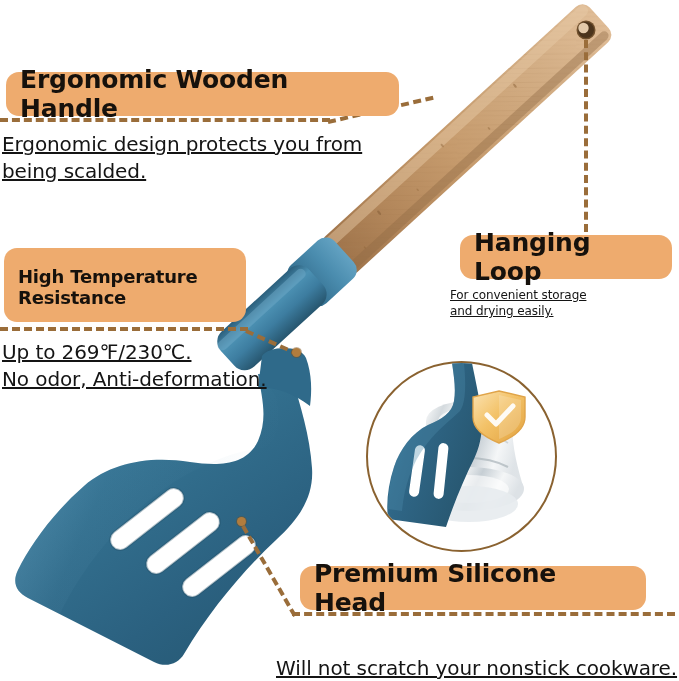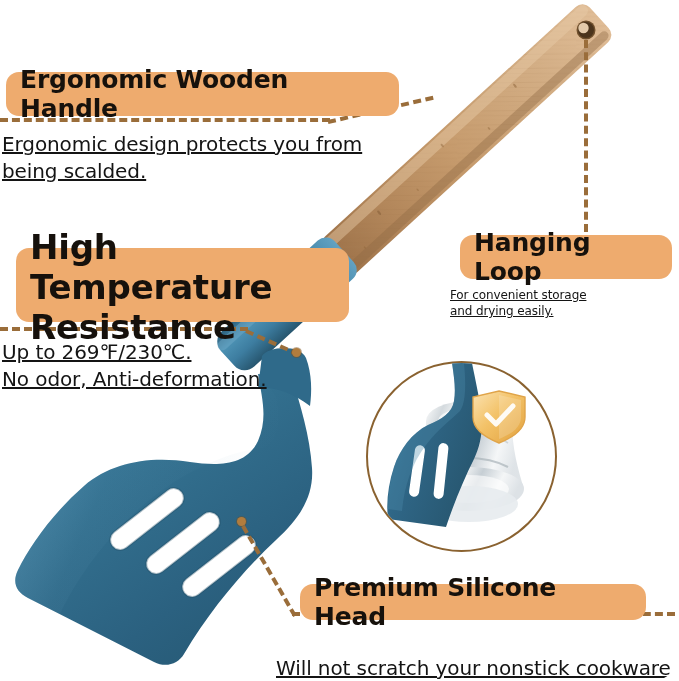--- a/index.html
+++ b/index.html
@@ -10,21 +10,20 @@
   }
   body {
     font-family: "DejaVu Sans", "Liberation Sans", sans-serif;
   }
   #stage {
     position: relative;
     width: 679px;
     height: 681px;
     background: #ffffff;
     overflow: hidden;
-    border-radius: 27px;
   }
 
   
   .badge {
     position: absolute;
     background: #eeab6e;
     border-radius: 13px;
     color: #16110c;
     font-weight: bold;
     font-family: "DejaVu Sans", "Liberation Sans", sans-serif;
@@ -283,32 +282,32 @@
   <div class="dot" style="left:237px; top:517px;"></div>
   <div class="dash-line" style="left:243px; top:524px; width:104px; transform: rotate(60deg);"></div>
   <div class="dash-h" style="left:292px; top:612px; width:383px;"></div>
 
   <div class="badge" style="left:6px; top:72px; width:393px; height:44px; padding:0 14px; font-size:25px;">
     <span class="badge-text">Ergonomic Wooden Handle</span>
   </div>
   <div class="desc" style="left:2px; top:131px; width:400px; font-size:20px;">Ergonomic design protects you from
 being scalded.</div>
 
-  <div class="badge" style="left:16px; top:248px; width:333px; height:74px; padding:4px 14px 0; font-size:34px; line-height:1.18;">
+  <div class="badge" style="left:4px; top:248px; width:242px; height:74px; padding:4px 14px 0; font-size:18px; line-height:1.18;">
     <span class="badge-text">High Temperature
 Resistance</span>
   </div>
   <div class="desc" style="left:2px; top:339px; width:320px; font-size:20px;">Up to 269℉/230℃.
 No odor, Anti-deformation.</div>
 
   <div class="badge" style="left:460px; top:235px; width:212px; height:44px; padding:0 14px; font-size:25px;">
     <span class="badge-text">Hanging Loop</span>
   </div>
   <div class="desc" style="left:450px; top:288px; width:229px; font-size:12px;">For convenient storage
 and drying easily.</div>
 
-  <div class="badge" style="left:300px; top:584px; width:346px; height:36px; padding:8px 14px; font-size:25px;">
+  <div class="badge" style="left:300px; top:566px; width:346px; height:44px; padding:8px 14px; font-size:25px;">
     <span class="badge-text">Premium Silicone Head</span>
   </div>
   <div class="desc" style="left:276px; top:655px; width:403px; font-size:20px;">Will not scratch your nonstick cookware.
 Easy to clean.</div>
 
 </div>
 
 </body></html>

